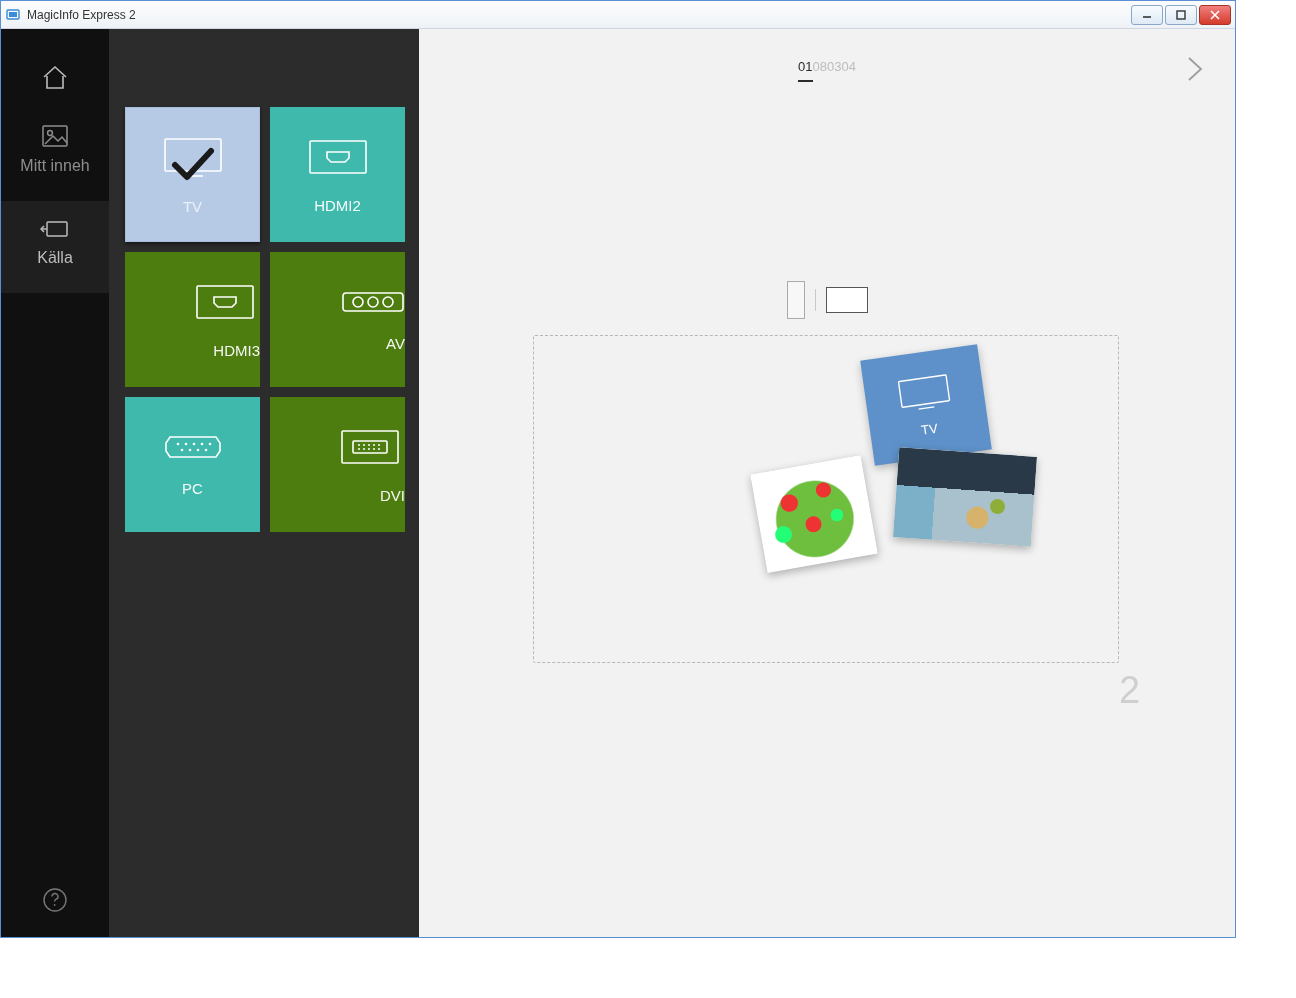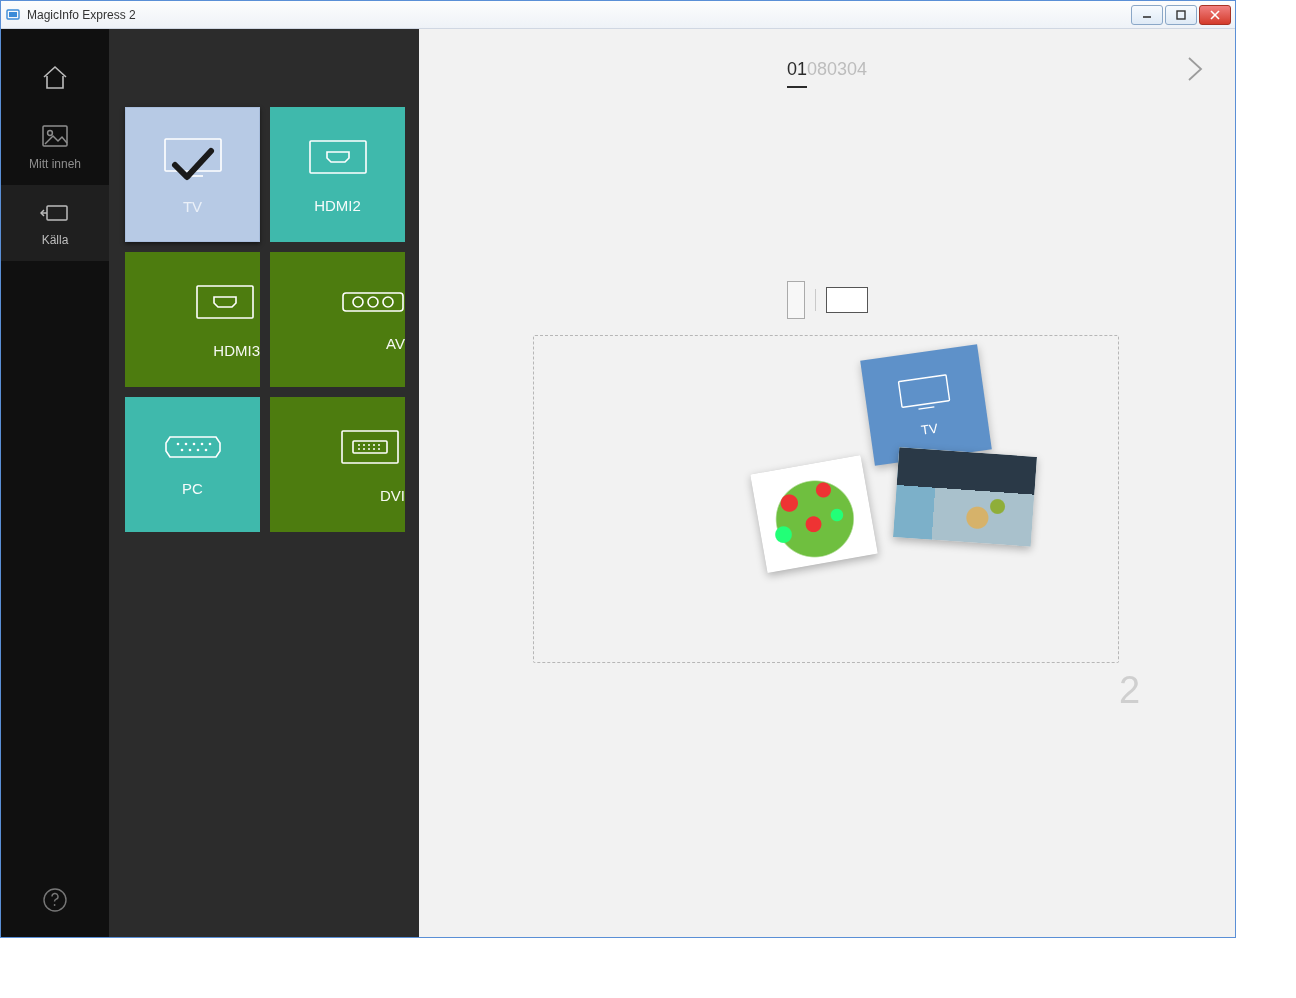--- a/index.html
+++ b/index.html
@@ -54,23 +54,23 @@
   padding-top: 18px;
   position: relative;
 }
 .side-home {
   width: 100%; height: 60px;
   display:flex; align-items:center; justify-content:center;
   color:#bcbcbc;
 }
 .side-item {
   width: 100%;
-  padding: 16px 0 14px;
+  padding: 16px 0 26px;
   display:flex; flex-direction:column; align-items:center; gap:8px;
-  color:#8e8e8e; font-size:12px;
+  color:#8e8e8e; font-size:16px;
 }
 .side-item.active { background:#1f1f1f; color:#bdbdbd;justify-content:space-between; }
 .side-item svg { stroke:#8e8e8e; }
 .side-item.active svg { stroke:#bdbdbd; }
 .help-btn {
   position:absolute; bottom:24px; left:0; right:0;
   display:flex; justify-content:center;
   color:#777;
 }
 
@@ -98,21 +98,21 @@
 .src-tile.selected { background:#b7cae5; color:#e9eff7; box-shadow: inset 0 0 0 1px #a9bedd, 0 2px 4px rgba(0,0,0,.5); }
 .src-tile.selected .lbl { color:#eef3fa; }
 .checkmark { position:absolute; top:38px; }
 
 .canvas-area {
   flex:1; position:relative; background:#f2f2f2;
 }
 .steps {
   position:absolute; top:30px; left:0; right:0;
   display:flex; justify-content:center; 
-  font-size:18px; color:#bdbdbd;
+  font-size:13px; color:#bdbdbd;
 }
 .steps .step { padding-bottom:6px; }
 .steps .step.active { color:#2b2b2b; border-bottom:2px solid #2b2b2b;}
 .next-arrow {
   position:absolute; top:26px; right:28px; color:#9c9c9c;
 }
 .ratio-toggle {
   position:absolute; top:252px; left:0; right:0;
   display:flex; justify-content:center; align-items:center; gap:10px;
 }

